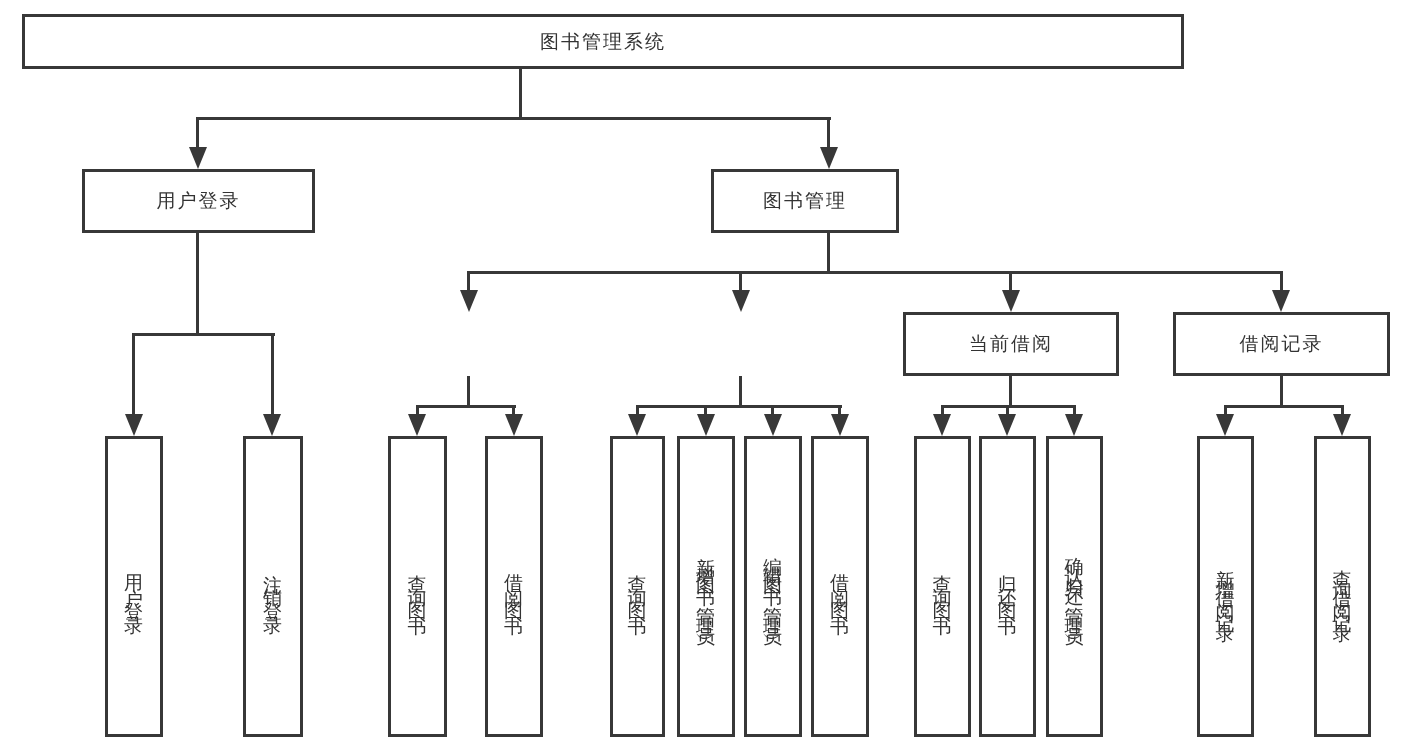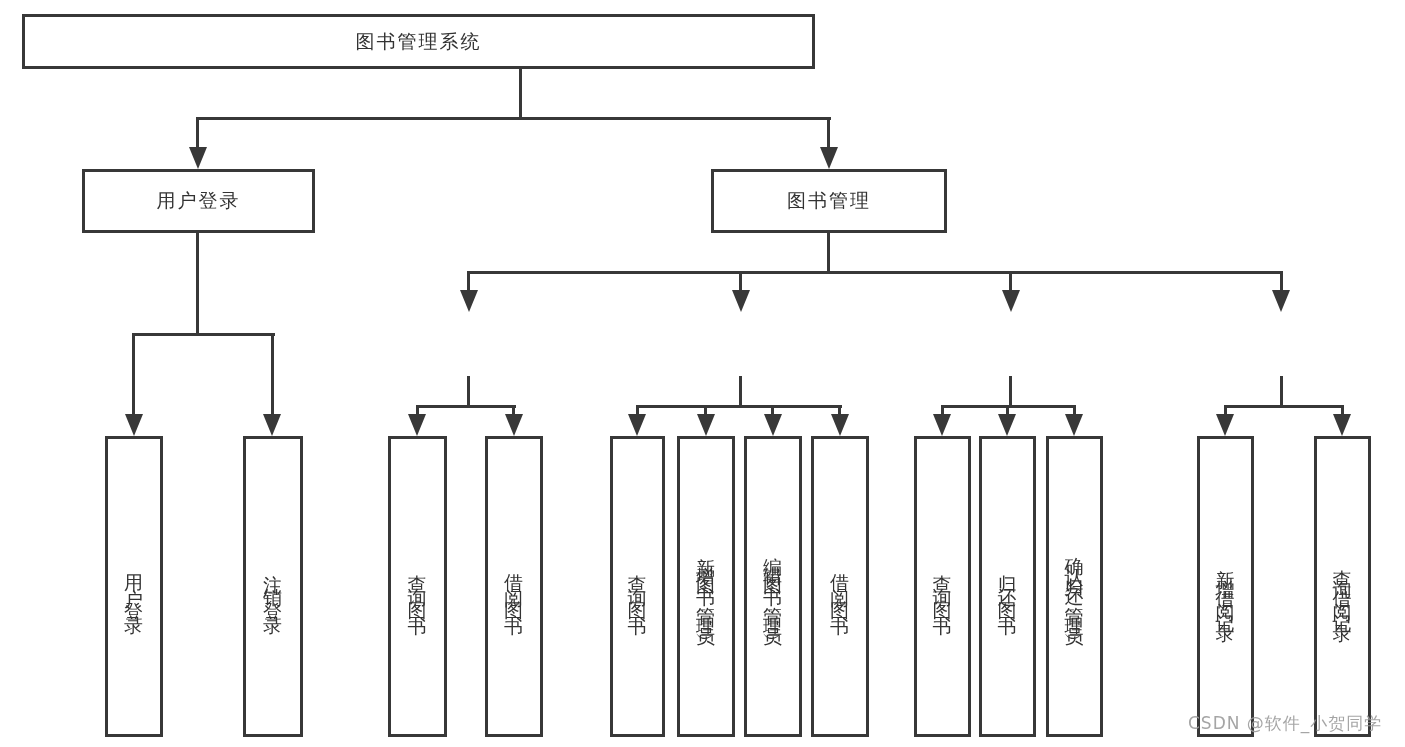--- a/index.html
+++ b/index.html
@@ -33,35 +33,35 @@
   .watermark{
     position:absolute;z-index:5;font-size:17px;letter-spacing:1px;
     color:var(--watermark,#9e9e9e);white-space:nowrap;opacity:.92;
   }
 </style>
 </head>
 <body>
 
 <div class="canvas">
 
-  <div class="box" style="left:22px;top:14px;width:793px;height:55px">
+  <div class="box" style="left:22px;top:14px;width:1162px;height:55px">
     <span class="h-label">图书管理系统</span>
   </div>
 
   <div class="vline" style="left:519px;top:69px;height:50px"></div>
   <div class="hline" style="left:196px;top:117px;width:635px"></div>
   <div class="vline" style="left:196px;top:117px;height:32px"></div>
   <div class="arrow" style="left:189px;top:147px"></div>
   <div class="vline" style="left:827px;top:117px;height:32px"></div>
   <div class="arrow" style="left:820px;top:147px"></div>
 
   <div class="box" style="left:82px;top:169px;width:233px;height:64px">
     <span class="h-label">用户登录</span>
   </div>
-  <div class="box" style="left:711px;top:169px;width:236px;height:64px">
+  <div class="box" style="left:711px;top:169px;width:188px;height:64px">
     <span class="h-label">图书管理</span>
   </div>
 
   <div class="vline" style="left:196px;top:233px;height:102px"></div>
   <div class="hline" style="left:132px;top:333px;width:143px"></div>
   <div class="vline" style="left:132px;top:333px;height:83px"></div>
   <div class="arrow" style="left:125px;top:414px"></div>
   <div class="vline" style="left:271px;top:333px;height:83px"></div>
   <div class="arrow" style="left:263px;top:414px"></div>
 
@@ -69,20 +69,26 @@
   <div class="hline" style="left:467px;top:271px;width:816px"></div>
   <div class="vline" style="left:467px;top:271px;height:21px"></div>
   <div class="arrow" style="left:460px;top:290px"></div>
   <div class="vline" style="left:739px;top:271px;height:21px"></div>
   <div class="arrow" style="left:732px;top:290px"></div>
   <div class="vline" style="left:1009px;top:271px;height:21px"></div>
   <div class="arrow" style="left:1002px;top:290px"></div>
   <div class="vline" style="left:1280px;top:271px;height:21px"></div>
   <div class="arrow" style="left:1272px;top:290px"></div>
 
+  <div class="box" style="left:903px;top:312px;width:216px;height:64px">
+    <span class="h-label">当前借阅</span>
+  </div>
+  <div class="box" style="left:1173px;top:312px;width:217px;height:64px">
+    <span class="h-label">借阅记录</span>
+  </div>
 
   <div class="vline" style="left:467px;top:376px;height:32px"></div>
   <div class="hline" style="left:416px;top:405px;width:100px"></div>
   <div class="vline" style="left:416px;top:405px;height:12px"></div>
   <div class="arrow" style="left:408px;top:414px"></div>
   <div class="vline" style="left:512px;top:405px;height:12px"></div>
   <div class="arrow" style="left:505px;top:414px"></div>
 
   <div class="vline" style="left:739px;top:376px;height:32px"></div>
   <div class="hline" style="left:636px;top:405px;width:206px"></div>
@@ -148,15 +154,14 @@
     <span class="v-label sp9">确认归还（管理员）</span>
   </div>
 
   <div class="box leaf" style="left:1197px;top:436px;width:57px;height:301px">
     <span class="v-label sp6">新增借阅记录</span>
   </div>
   <div class="box leaf" style="left:1314px;top:436px;width:57px;height:301px">
     <span class="v-label sp6">查询借阅记录</span>
   </div>
 
-  <div class="watermark" style="left:1188px;top:712px">CSDN @软件_小贺同学</div>
 
 </div>
 
 </body></html>

